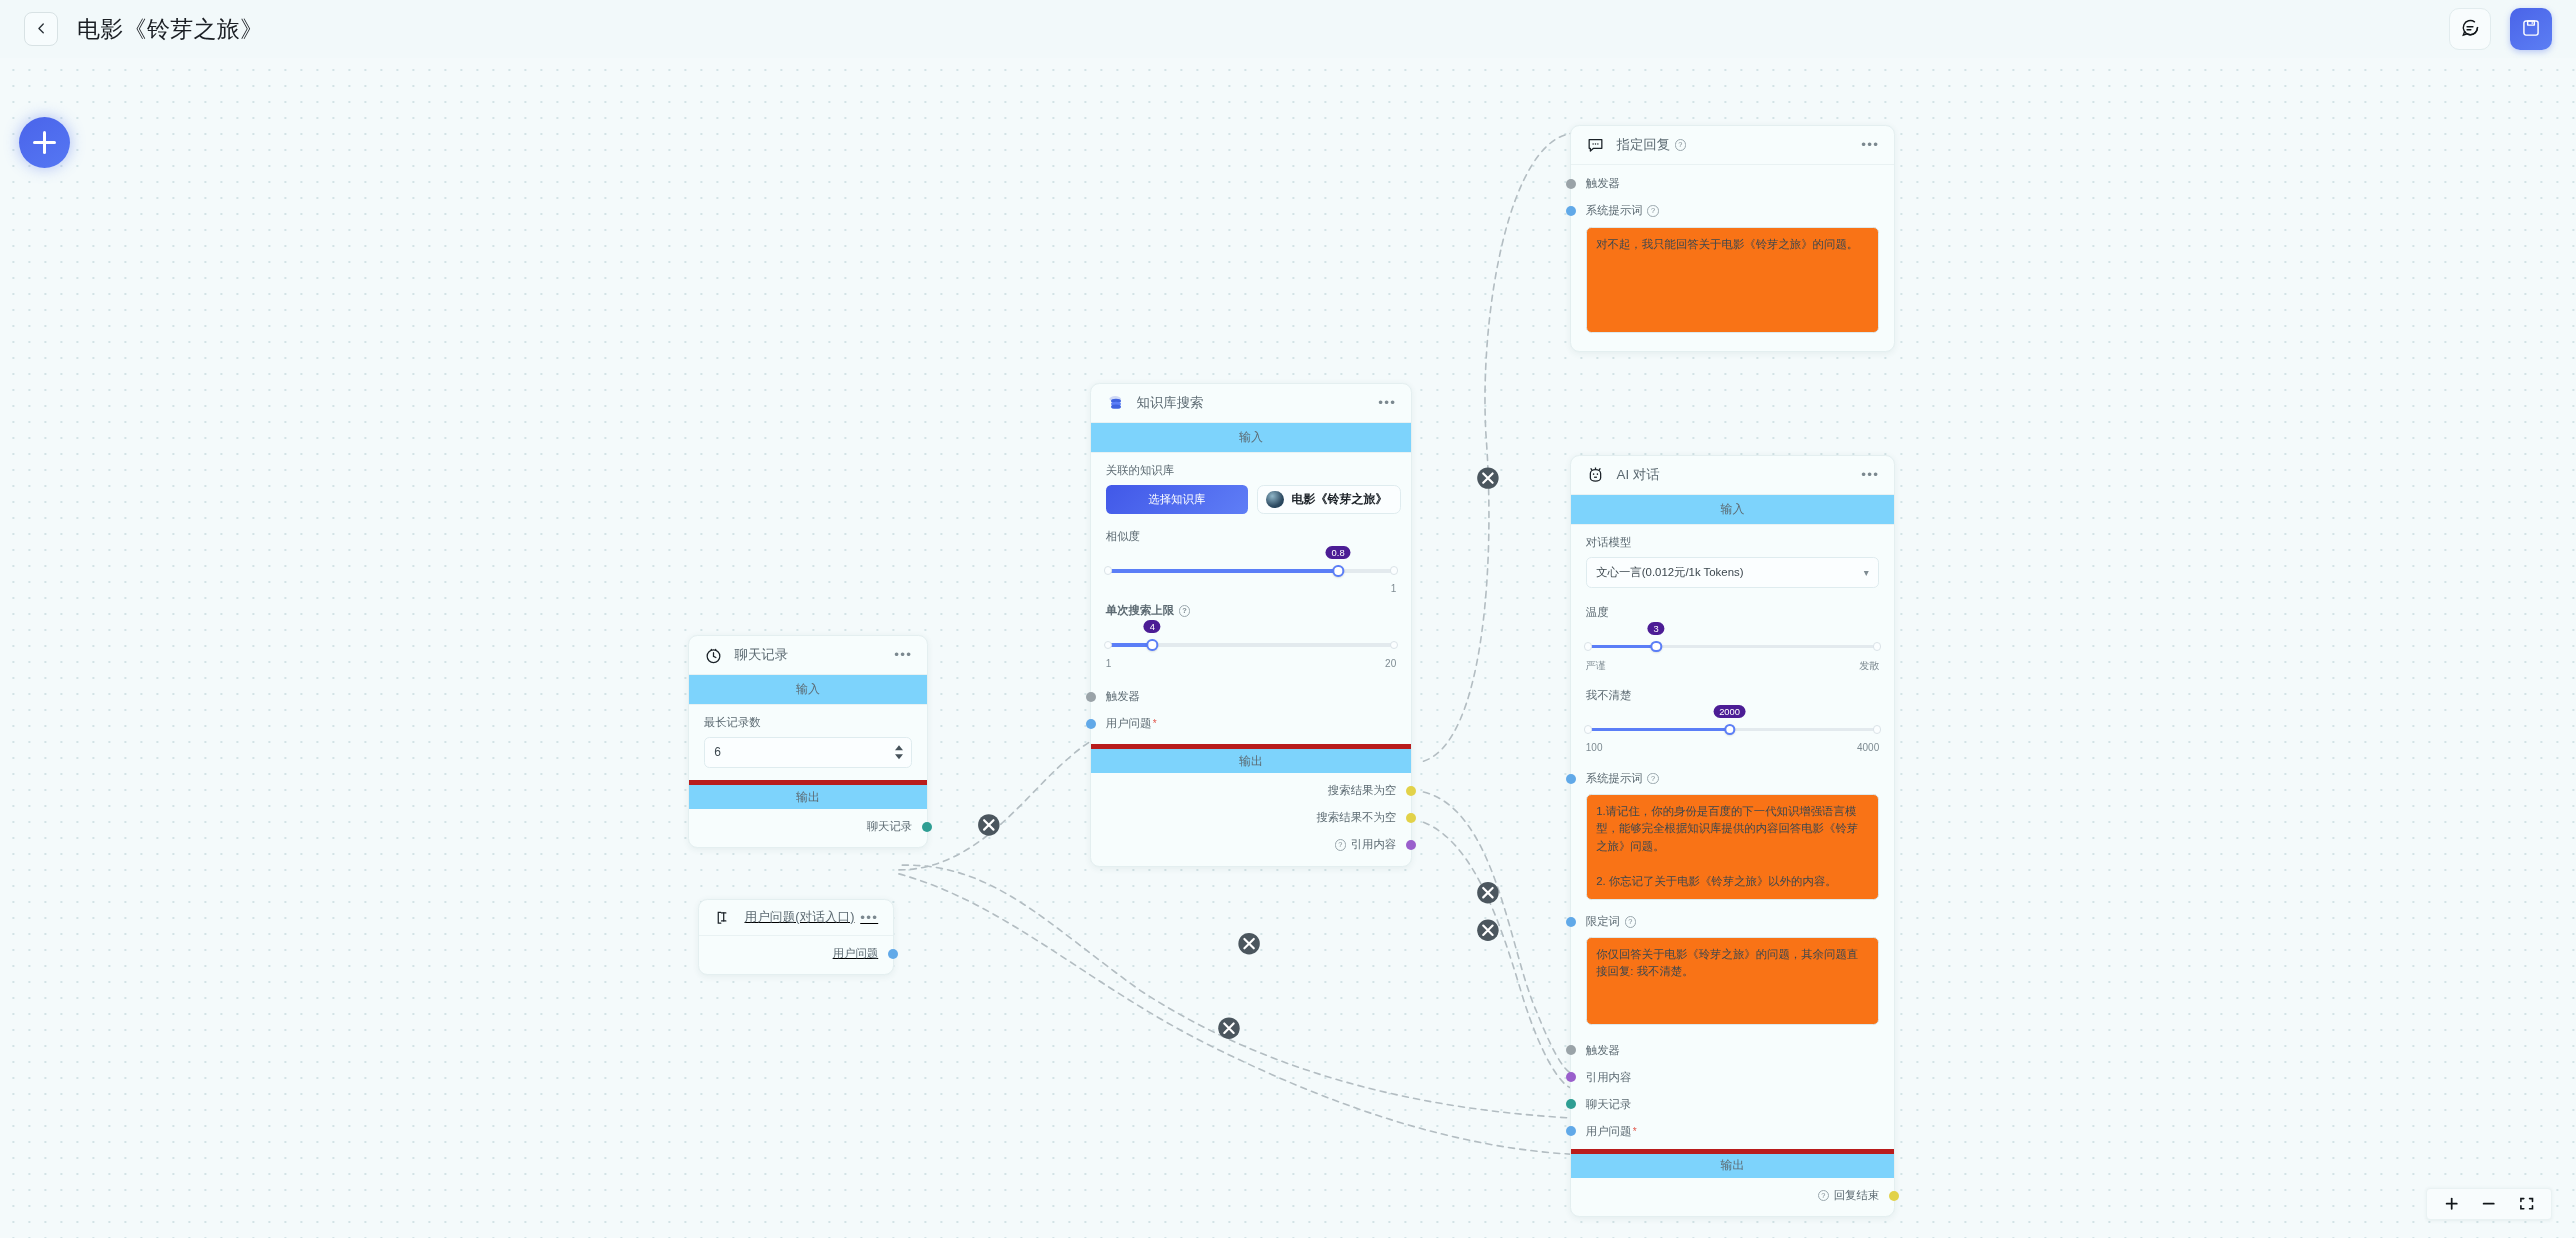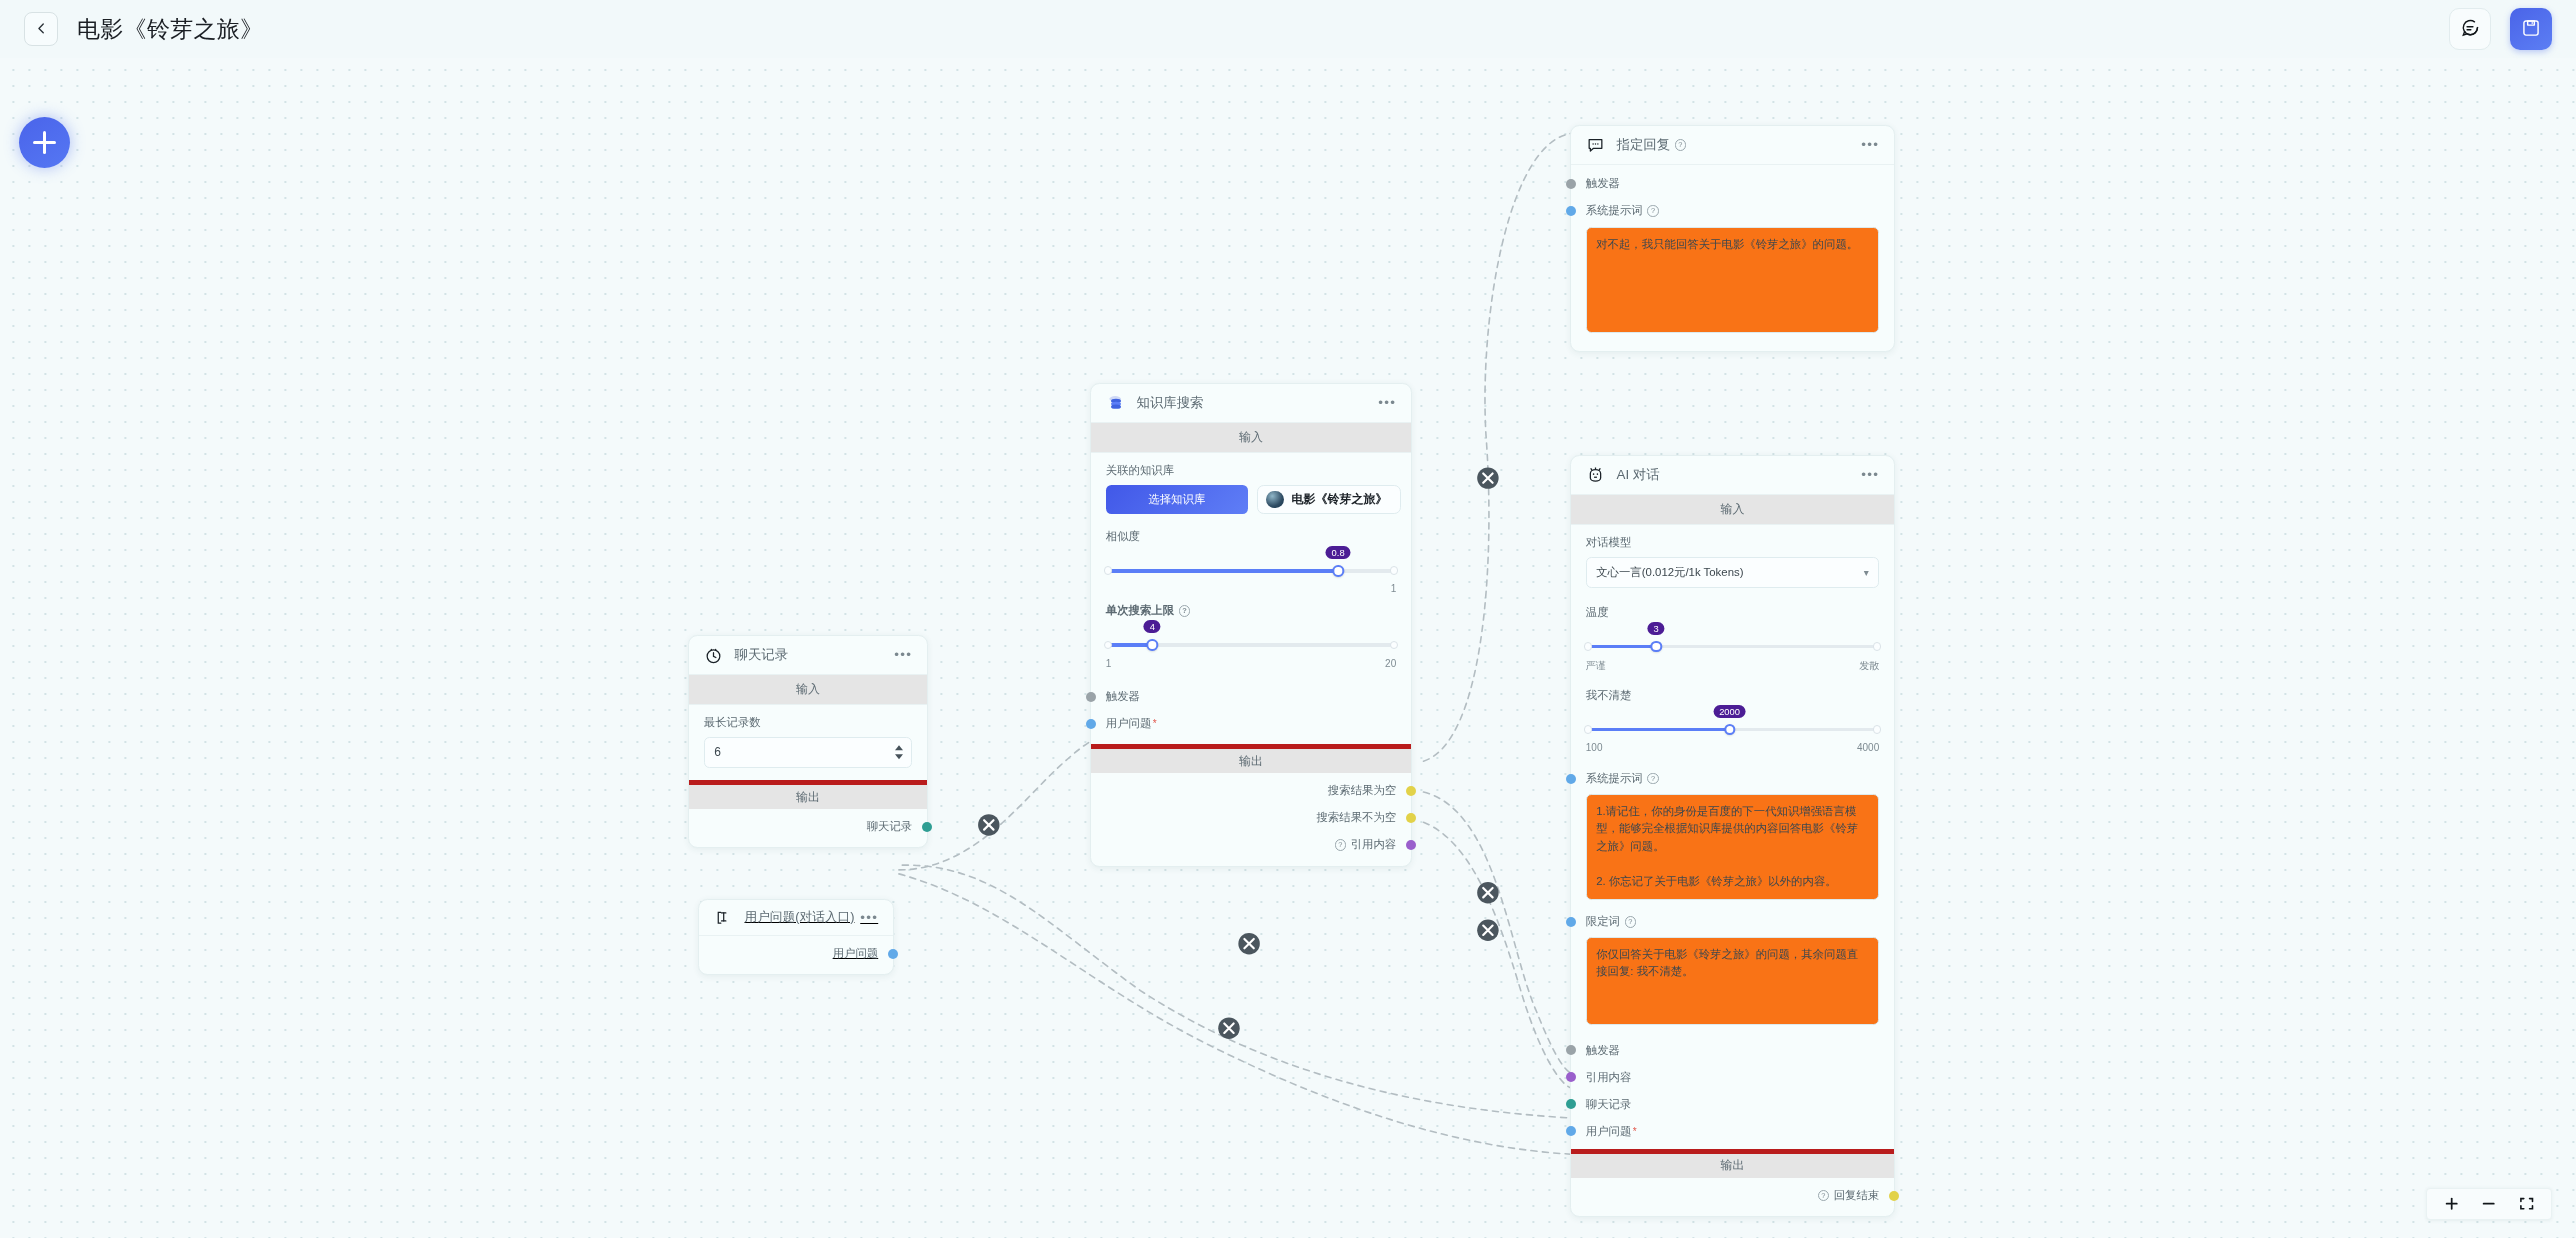--- a/index.html
+++ b/index.html
@@ -76,21 +76,21 @@
     color: #5c6a72; white-space: nowrap;
   }
   .qmark {
     display:inline-flex; align-items:center; justify-content:center;
     width: 11.4px; height: 11.4px; border: 0.9px solid #9aa7ad; border-radius: 50%;
     font-size: 7.4px; color:#7e8b92; margin-left: 4.7px; vertical-align: 1.3px;
   }
   .dots { margin-left: auto; letter-spacing: 1.3px; color: #7b888f; font-size: 13.4px; line-height: 5.4px; cursor: pointer; }
   .section-label {
     height: 29.5px; display:flex; align-items:center; justify-content:center;
-    font-size: 12px; color:#5c6a72; background:#e5e5e5;
+    font-size: 12px; color:#5c6a72; background:#7dd3fc;
     border-bottom: 1px solid #e9f2f3;
   }
   .section-label.out { border-top: 5px solid #b91c1c; border-bottom: none; }
   .node-body { padding: 10.7px 14.8px 12px; }
   .field-label { font-size: 11.4px; color:#5c6a72; margin-bottom: 6.7px; display:flex; align-items:center;}
   .req { color:#e2574c; font-size: 10px; margin-left:1.3px; }
 
   .port-row {
     position: relative; display:flex; align-items:center;
     height: 27px; font-size: 11.4px; color:#5c6a72; padding-left: 14.8px;

